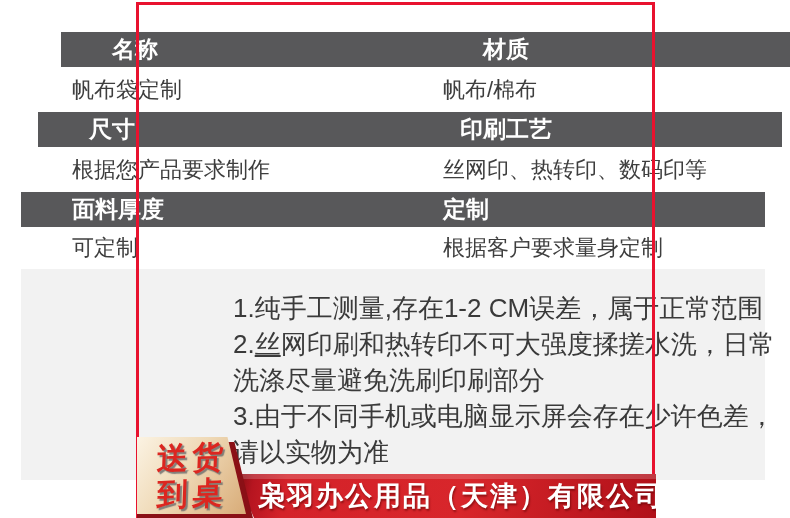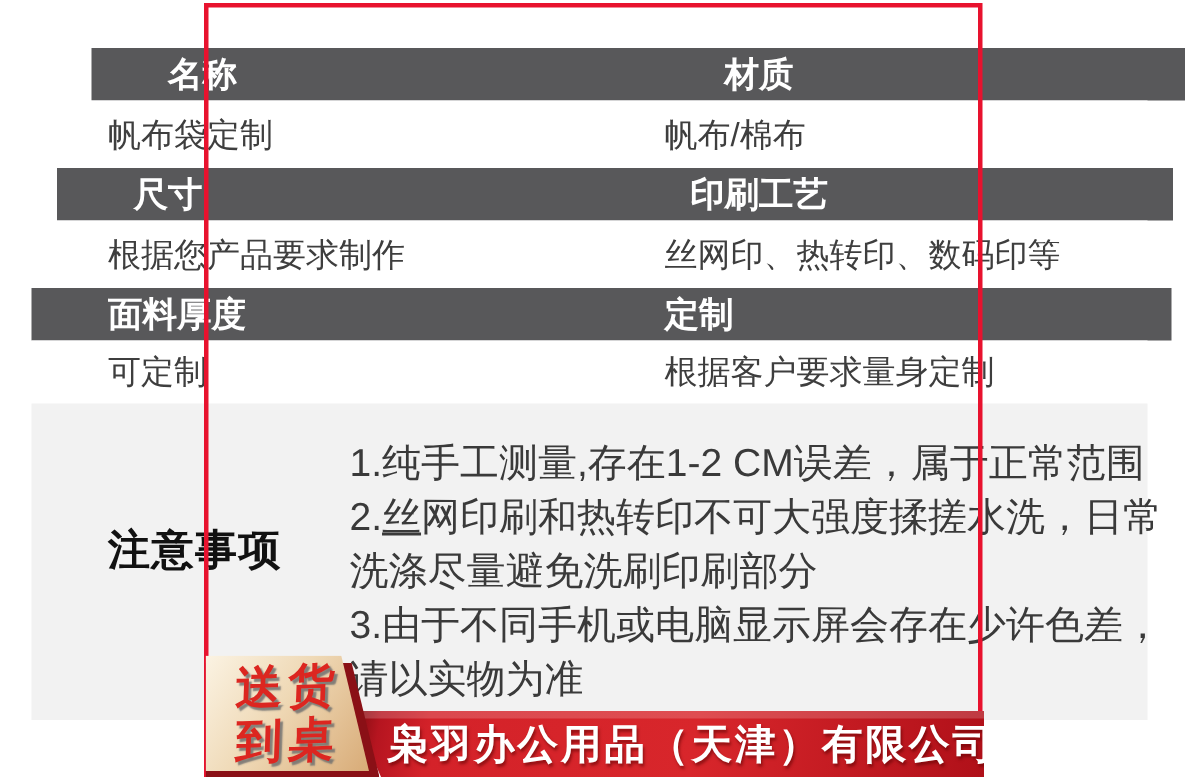--- a/index.html
+++ b/index.html
@@ -71,32 +71,31 @@
 
     <div class="spec-bar" style="top:80px;margin-left:17px;">
       <span class="cell-l">尺寸</span>
       <span class="cell-r">印刷工艺</span>
     </div>
     <div class="spec-row" style="top:115px;">
       <span class="cell-l">根据您产品要求制作</span>
       <span class="cell-r">丝网印、热转印、数码印等</span>
     </div>
 
-    <div class="spec-bar" style="top:160px;padding-left:16px;">
+    <div class="spec-bar" style="top:160px;">
       <span class="cell-l">面料厚度</span>
       <span class="cell-r">定制</span>
     </div>
     <div class="spec-row" style="top:195px;height:42px;">
       <span class="cell-l">可定制</span>
       <span class="cell-r">根据客户要求量身定制</span>
     </div>
   </div>
 
   <div class="notes">
-    <span class="notes-label">注意事项</span>
     <div class="notes-text">
       <div class="notes-line">1.纯手工测量,存在1-2 CM误差，属于正常范围</div>
       <div class="notes-line"><span>2.</span><span class="u">丝</span><span>网印刷和热转印不可大强度揉搓水洗，日常</span></div>
       <div class="notes-line">洗涤尽量避免洗刷印刷部分</div>
       <div class="notes-line">3.由于不同手机或电脑显示屏会存在少许色差，</div>
       <div class="notes-line">请以实物为准</div>
     </div>
   </div>
 
   <div class="crop-rect"></div>

